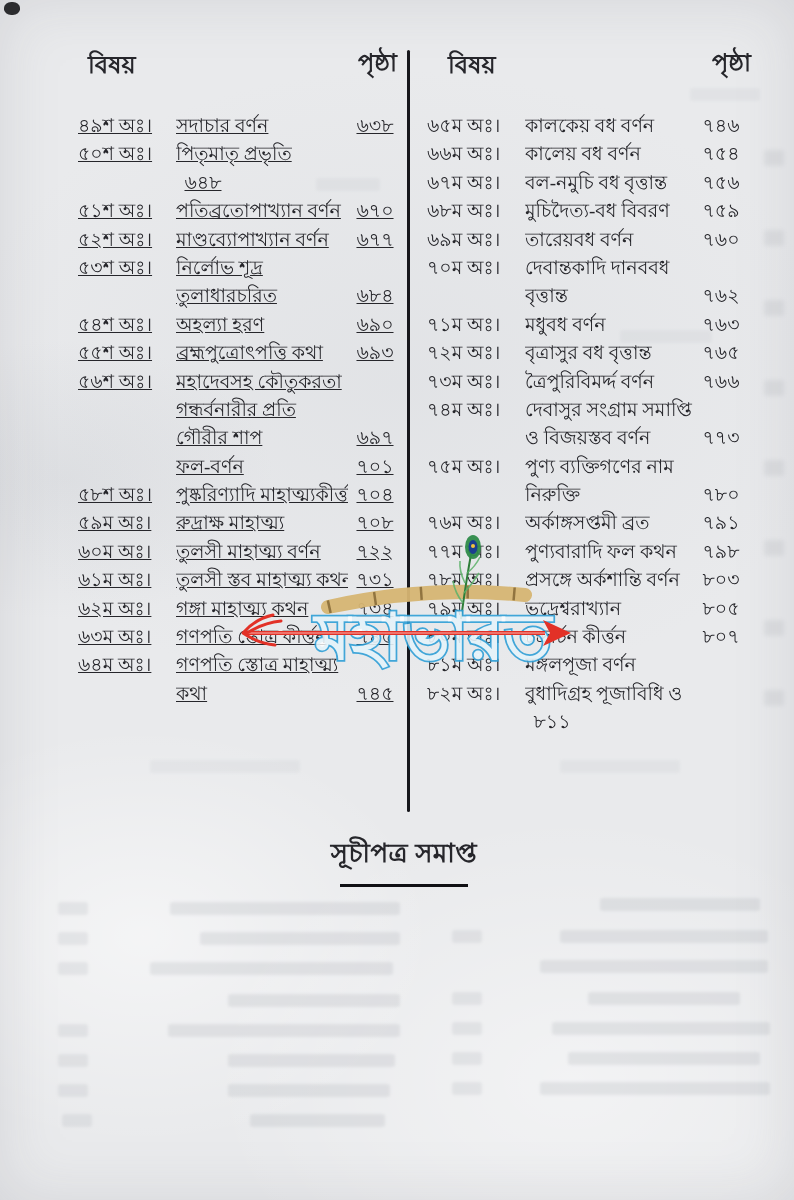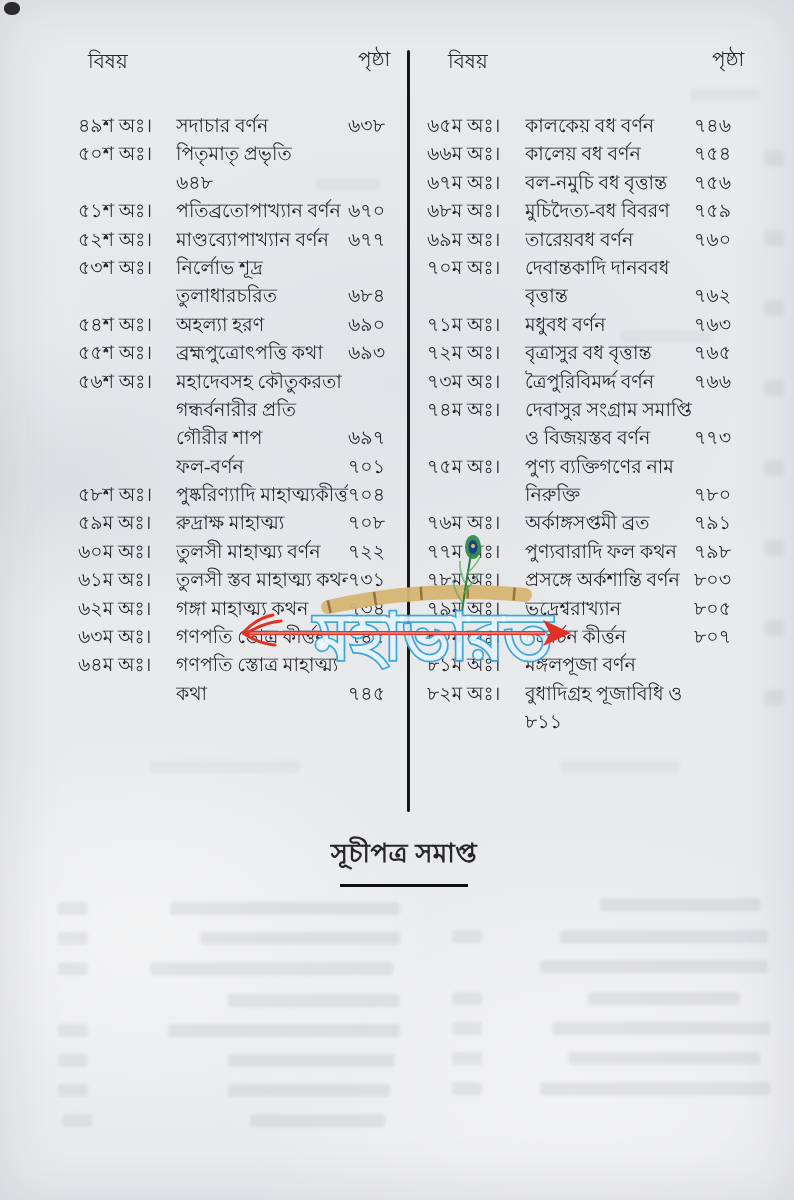--- a/index.html
+++ b/index.html
@@ -8,33 +8,33 @@
     background:
       radial-gradient(420px 300px at 18% 78%, rgba(255,255,255,.50), transparent 70%),
       radial-gradient(520px 380px at 72% 90%, rgba(255,255,255,.42), transparent 70%),
       radial-gradient(600px 420px at 50% 32%, rgba(208,211,216,.30), transparent 75%),
       radial-gradient(300px 200px at 8% 40%, rgba(200,203,208,.35), transparent 70%),
       #e9eaec;
     font-family:"Liberation Serif","DejaVu Serif",serif;
     color:#26262b;
     box-shadow:inset 0 0 60px rgba(120,124,132,.18);
   }
-  .hdr{position:absolute;font-size:20px;font-weight:400;white-space:nowrap;}
+  .hdr{position:absolute;font-size:24px;font-weight:700;white-space:nowrap;}
   .h-subj-l{left:88px;top:46px;}
   .h-page-l{left:358px;top:44px;}
   .h-subj-r{left:448px;top:46px;}
   .h-page-r{left:712px;top:44px;}
   .divider{position:absolute;left:407px;top:50px;width:2.5px;height:762px;background:#17171c;border-radius:2px;}
   .col{position:absolute;top:111px;}
-  .col-left{left:78px;width:324px;}
+  .col-left{left:78px;width:324px;text-decoration:underline;}
   .col-right{left:427px;width:321px;}
   .toc-row{display:flex;align-items:baseline;height:28.4px;font-size:19px;white-space:nowrap;}
   .toc-row .serial{flex:none;width:98px;}
   .toc-row .title{flex:1;overflow:hidden;}
-  .toc-row .pnum{flex:none;width:54px;text-align:left;}
+  .toc-row .pnum{flex:none;width:54px;text-align:center;}
   .footer{position:absolute;left:254px;top:833px;width:300px;text-align:center;
           font-size:26px;font-weight:bold;letter-spacing:.5px;}
   .footer-rule{position:absolute;left:340px;top:884px;width:128px;height:3px;background:#101014;}
   .corner-mark{position:absolute;left:4px;top:2px;width:16px;height:13px;background:#1c1c1f;border-radius:45%;opacity:.92;}
   .watermark{position:absolute;left:233px;top:523px;width:340px;height:150px;z-index:5;}
   .ghost{position:absolute;background:#8d929b;opacity:.16;filter:blur(1.6px);border-radius:3px;height:13px;}
   .ghost.num{width:30px;opacity:.14;}
   .ghost.soft{opacity:.08;}
   .edge-ghost{position:absolute;background:#7e838c;opacity:.12;filter:blur(2px);border-radius:3px;width:20px;height:16px;left:764px;}
 </style>

